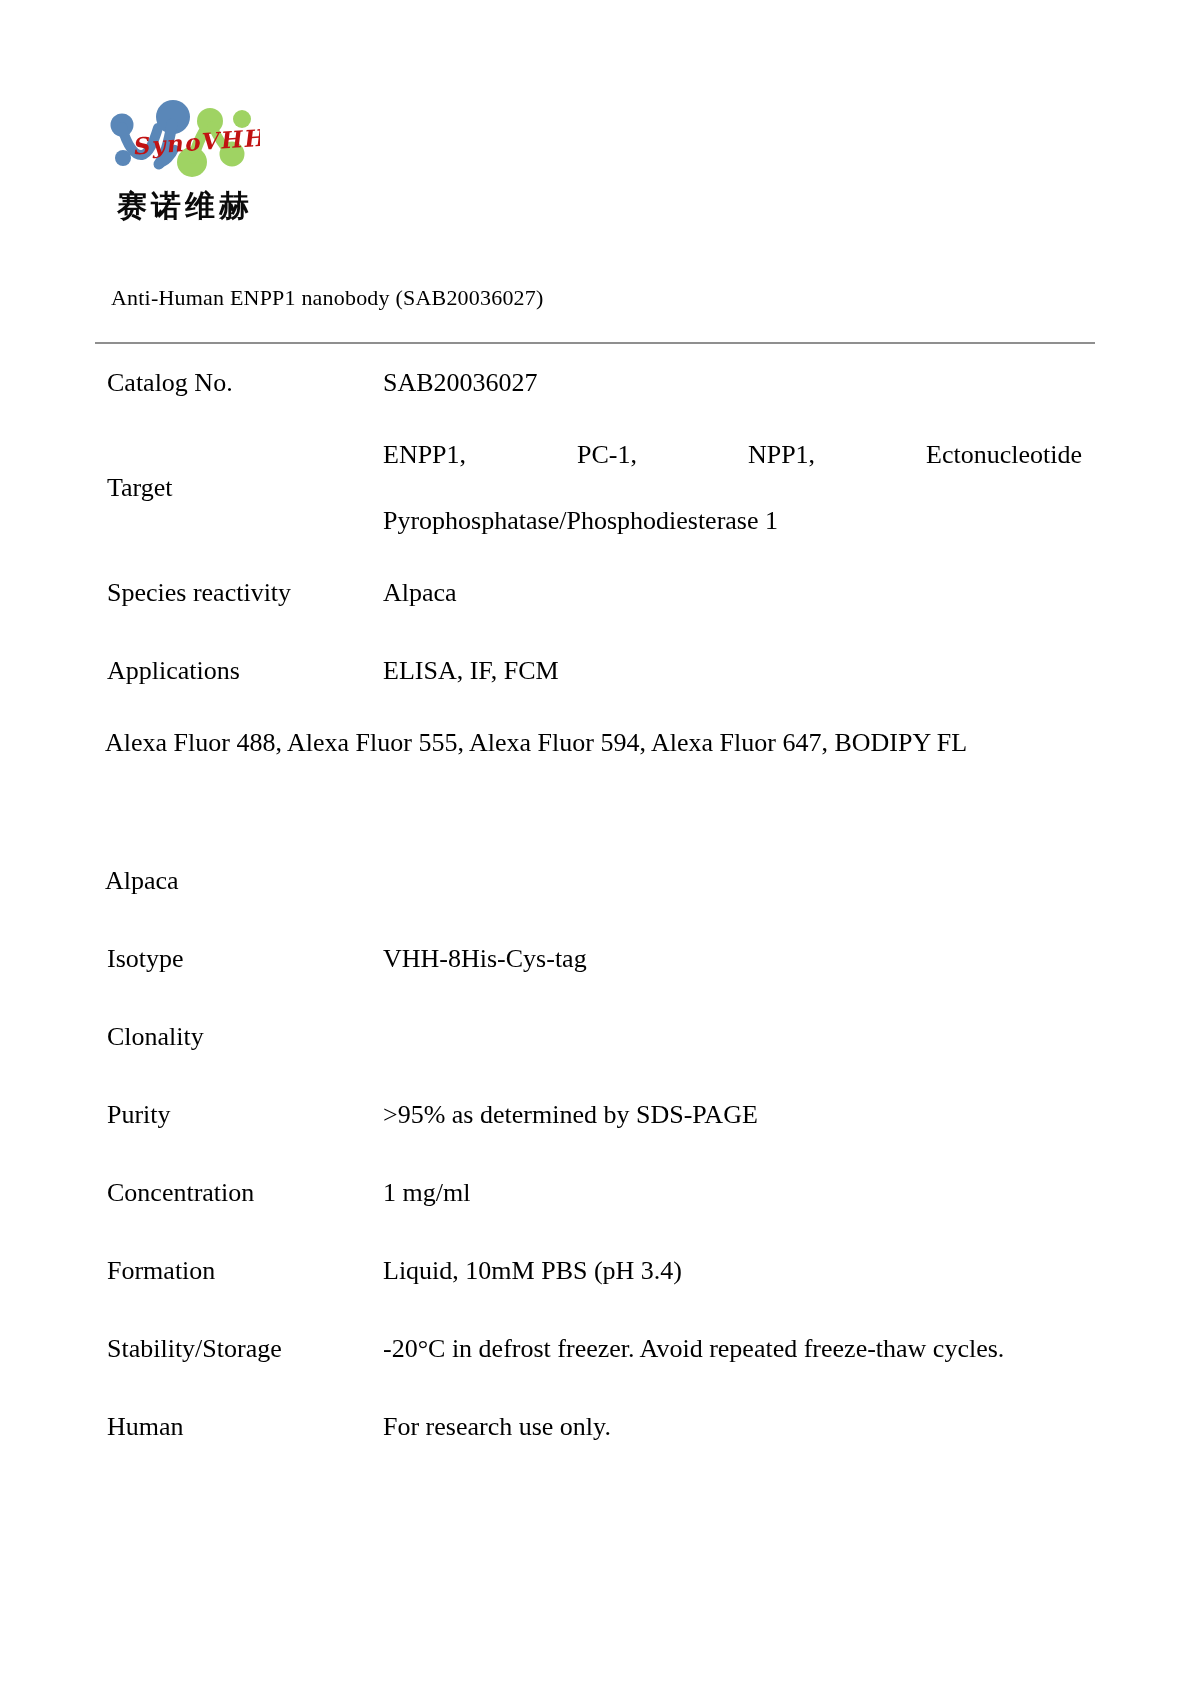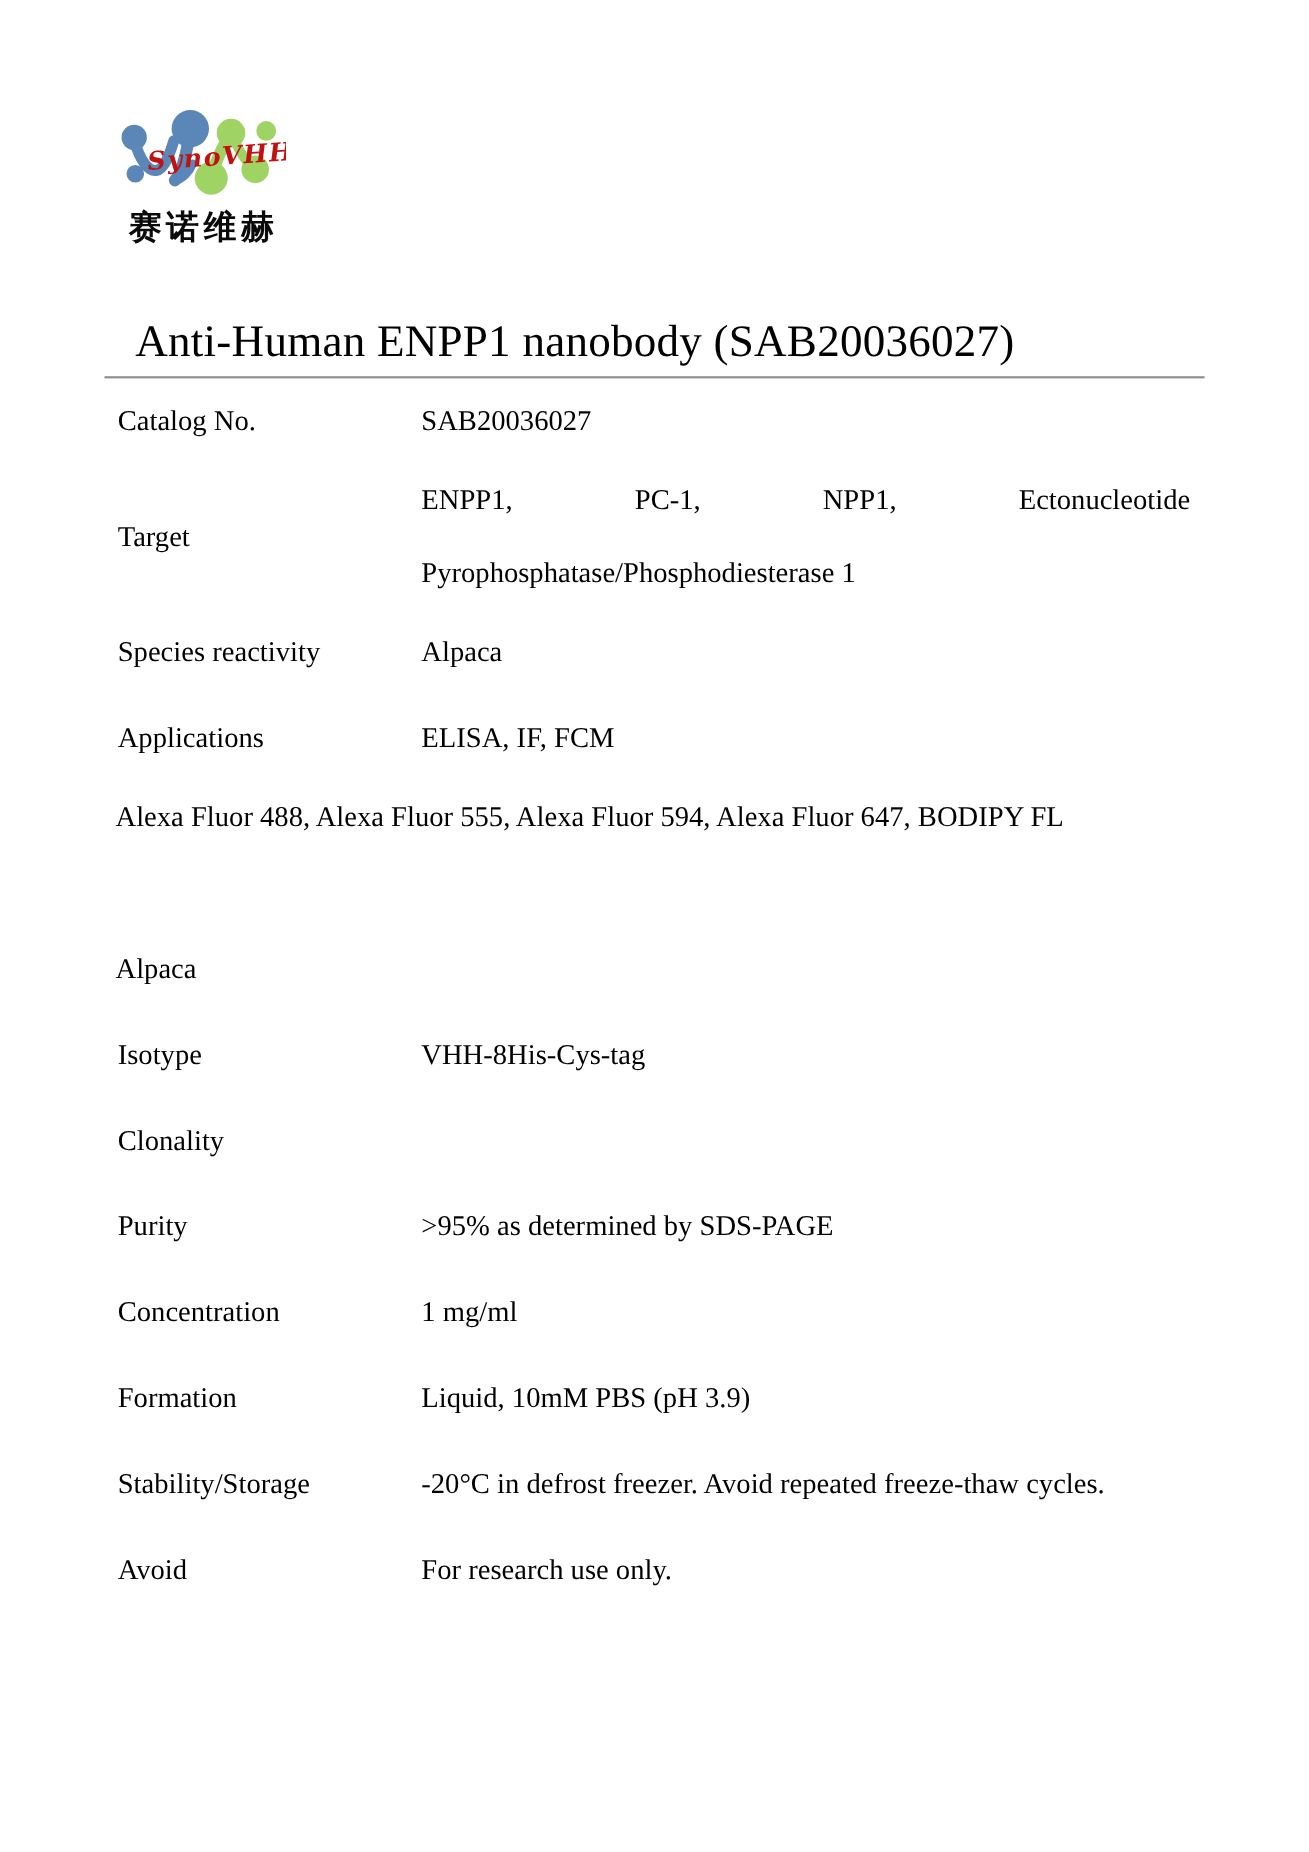--- a/index.html
+++ b/index.html
@@ -18,21 +18,21 @@
   .brand-cn {
     position: absolute; left: 21px; top: 92px;
     font-size: 30px; font-weight: bold; letter-spacing: 4px;
     font-family: "Liberation Serif", serif; color: #0a0a0a;
     white-space: nowrap;
   }
 
   
   .title {
     position: absolute; left: 107px; top: 276px;
-    margin: 16px; font-size: 41px; font-weight: normal; line-height: 36px;
+    margin: 4px; font-size: 22px; font-weight: normal; line-height: 36px;
     letter-spacing: 0.2px;
   }
 
   
   .rule {
     position: absolute; left: 95px; top: 342px;
     width: 1000px; height: 2px; background: #8f8f8f;
   }
 
   
@@ -119,25 +119,25 @@
       <div class="row single">
         <div class="cell-label">Purity</div>
         <div class="cell-value">&gt;95% as determined by SDS-PAGE</div>
       </div>
       <div class="row single">
         <div class="cell-label">Concentration</div>
         <div class="cell-value">1 mg/⁠ml</div>
       </div>
       <div class="row single">
         <div class="cell-label">Formation</div>
-        <div class="cell-value">Liquid, 10mM PBS (pH 3.9)</div>
+        <div class="cell-value">Liquid, 10mM PBS (pH 3.4)</div>
       </div>
       <div class="row single">
         <div class="cell-label">Stability/Storage</div>
         <div class="cell-value">-20°C in defrost freezer. Avoid repeated freeze-thaw cycles.</div>
       </div>
       <div class="row single">
-        <div class="cell-label">Avoid</div>
+        <div class="cell-label">Human</div>
         <div class="cell-value">For research use only.</div>
       </div>
     </div>
 
 </div>
 
 </body></html>

